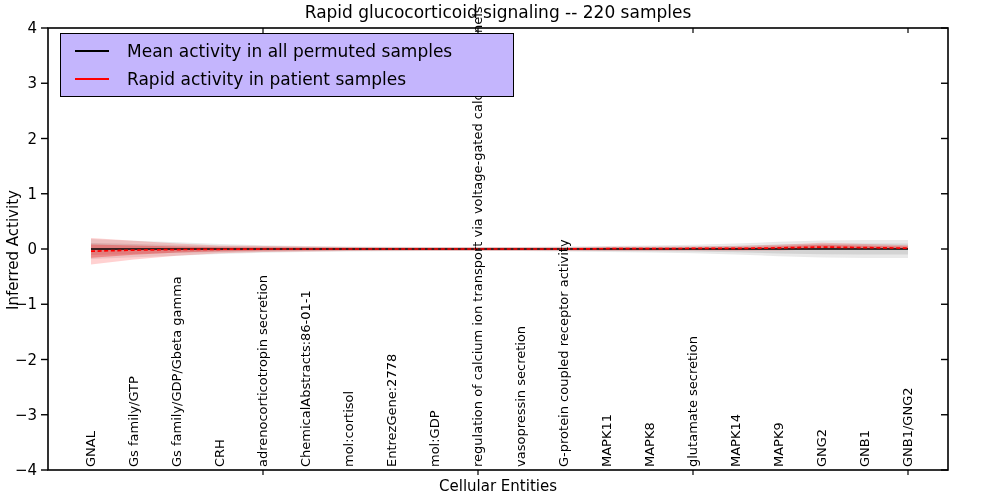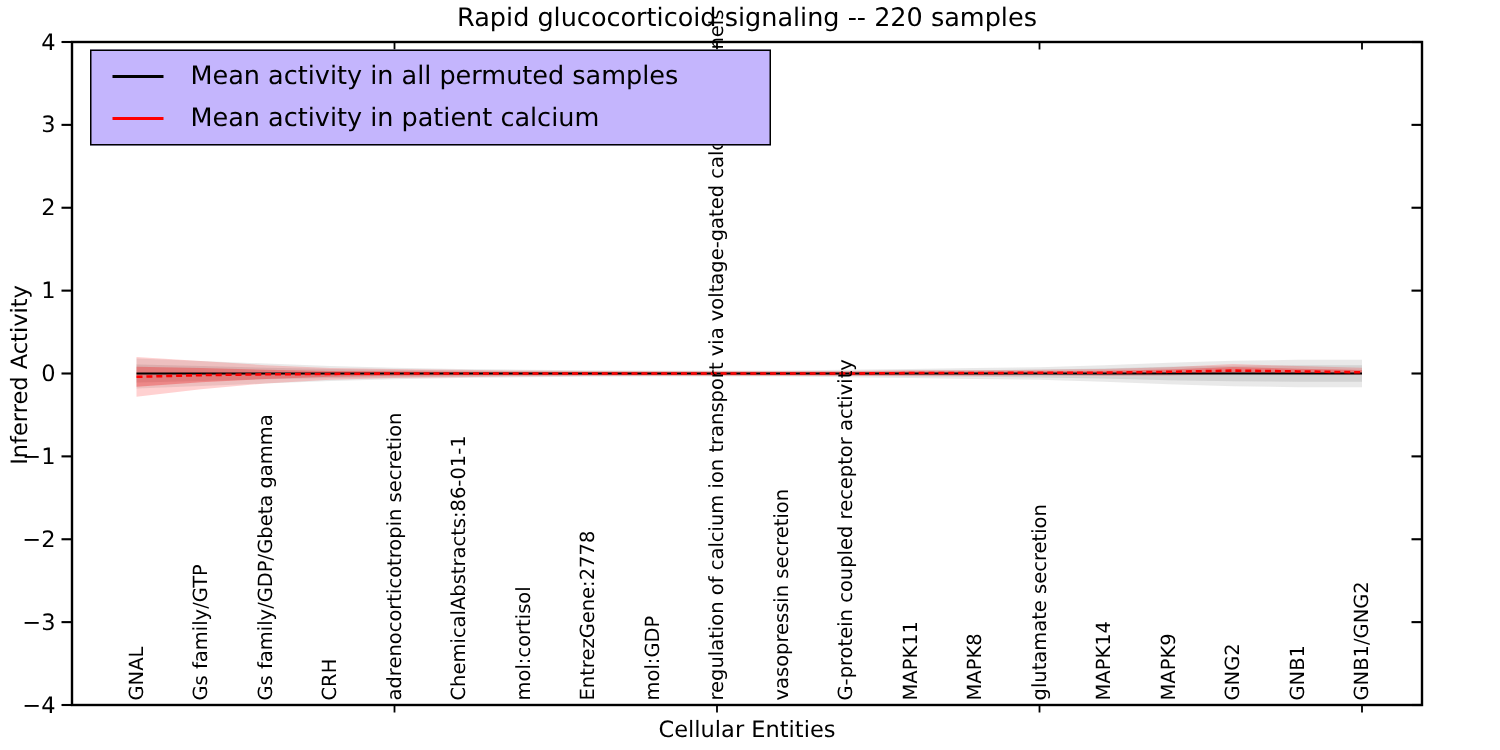--- a/index.html
+++ b/index.html
@@ -105,17 +105,17 @@
       <text x="912" y="467" font-size="13" fill="#000" text-anchor="start" transform="rotate(-90 912 467)">GNB1/GNG2</text>
     </svg>
 
   <div id="legend">
     <div class="legend-row">
       <span class="legend-line" style="border-top-color:#000000;"></span>
       <span class="legend-label">Mean activity in all permuted samples</span>
     </div>
     <div class="legend-row">
       <span class="legend-line" style="border-top-color:#ff0000;"></span>
-      <span class="legend-label">Mean activity in patient calcium</span>
+      <span class="legend-label">Rapid activity in patient samples</span>
     </div>
   </div>
 
 </div>
 
 </body></html>

